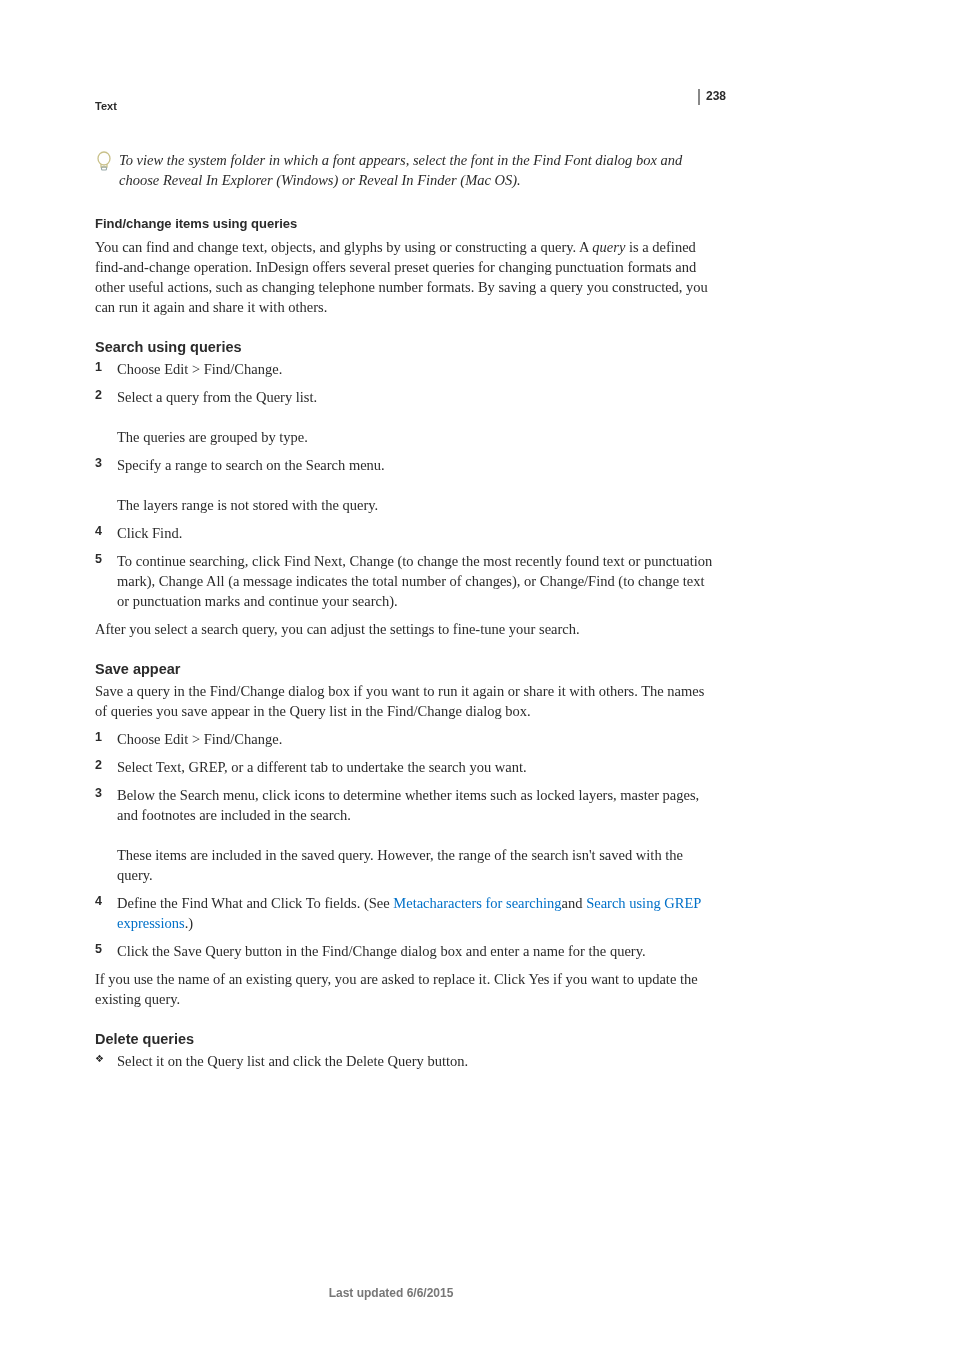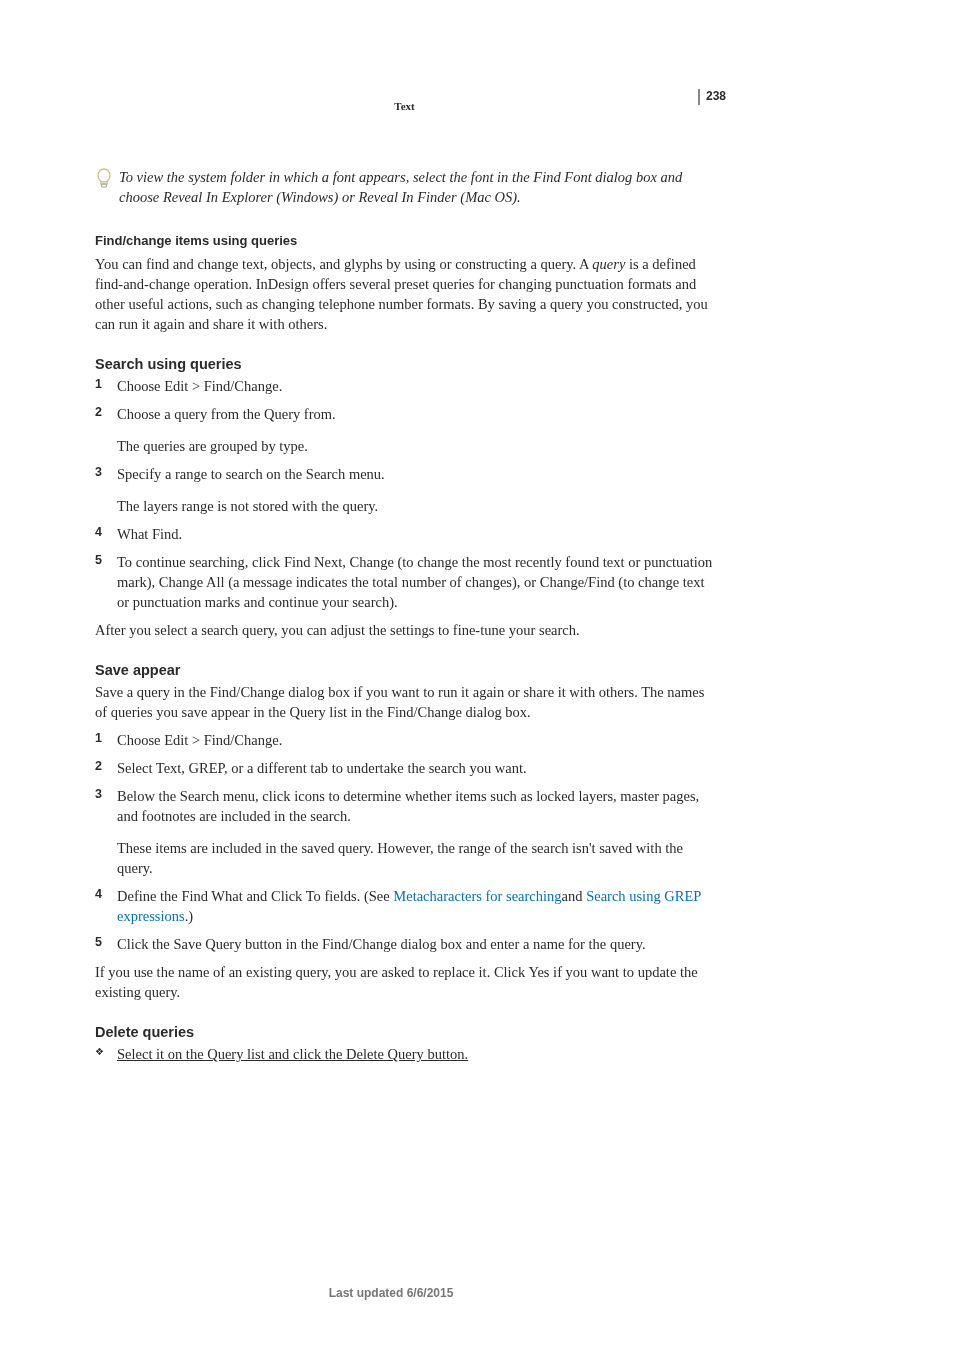--- a/index.html
+++ b/index.html
@@ -27,26 +27,25 @@
     font-family: "Myriad Pro", "Helvetica Neue", Arial, sans-serif;
     font-weight: 700;
     font-size: 12px;
     color: #2b2b2b;
     padding-left: 6px;
     border-left: 2px solid #888;
     display: inline-block;
     line-height: 1.3;
   }
   .section-label {
-    font-family: Liberation Serif, serif;
+    font-family: Liberation Sans, sans-serif;
     font-weight: 700;
     font-size: 11px;
     color: #2b2b2b;
-    margin-bottom: 55px;
-    text-align: center;
+    margin-bottom: 38px;
   }
   .body-text {
     font-size: 14.5px;
     line-height: 1.38;
     margin: 0 0 8px 0;
   }
   .tip {
     display: flex;
     align-items: flex-start;
     margin: 12px 0 20px 0;
@@ -94,35 +93,34 @@
     position: absolute;
     left: 0;
     top: 0;
     font-family: "Myriad Pro", "Helvetica Neue", Arial, sans-serif;
     font-weight: 700;
     font-size: 12.5px;
     color: #2b2b2b;
   }
   ol.steps > li .sub {
     display: block;
-    margin-top: 12px;
+    margin-top: 20px;
     font-family: Liberation Serif, serif;
   }
   ul.bullet {
     list-style: none;
     padding: 0;
     margin: 4px 0 8px 0;
   }
   ul.bullet > li {
     position: relative;
     padding-left: 22px;
     font-size: 14.5px;
     line-height: 1.38;
     margin-bottom: 8px;
-    text-decoration: underline;
   }
   ul.bullet > li::before {
     content: "❖";
     position: absolute;
     left: 0;
     top: 1px;
     font-size: 10px;
     color: #2b2b2b;
   }
   .link {
@@ -168,28 +166,28 @@
 
   <h1 class="h1">Find/change items using queries</h1>
   <p class="body-text">
     <span>You can find and change text, objects, and glyphs by using or constructing a query. A </span><em class="term">query</em><span> is a defined find-and-change operation. InDesign offers several preset queries for changing punctuation formats and other useful actions, such as changing telephone number formats. By saving a query you constructed, you can run it again and share it with others.</span>
   </p>
 
   <h2 class="h2">Search using queries</h2>
   <ol class="steps">
     <li><span>Choose Edit &gt; Find/Change.</span></li>
     <li>
-      <span>Choose a query from the Query from.</span>
+      <span>Select a query from the Query list.</span>
       <span class="sub">The queries are grouped by type.</span>
     </li>
     <li>
       <span>Specify a range to search on the Search menu.</span>
       <span class="sub">The layers range is not stored with the query.</span>
     </li>
-    <li><span>What Find.</span></li>
+    <li><span>Click Find.</span></li>
     <li><span>To continue searching, click Find Next, Change (to change the most recently found text or punctuation mark), Change All (a message indicates the total number of changes), or Change/Find (to change text or punctuation marks and continue your search).</span></li>
   </ol>
   <p class="body-text">After you select a search query, you can adjust the settings to fine-tune your search.</p>
 
   <h2 class="h2">Save appear</h2>
   <p class="body-text">Save a query in the Find/Change dialog box if you want to run it again or share it with others. The names of queries you save appear in the Query list in the Find/Change dialog box.</p>
   <ol class="steps">
     <li><span>Choose Edit &gt; Find/Change.</span></li>
     <li><span>Select Text, GREP, or a different tab to undertake the search you want.</span></li>
     <li>

